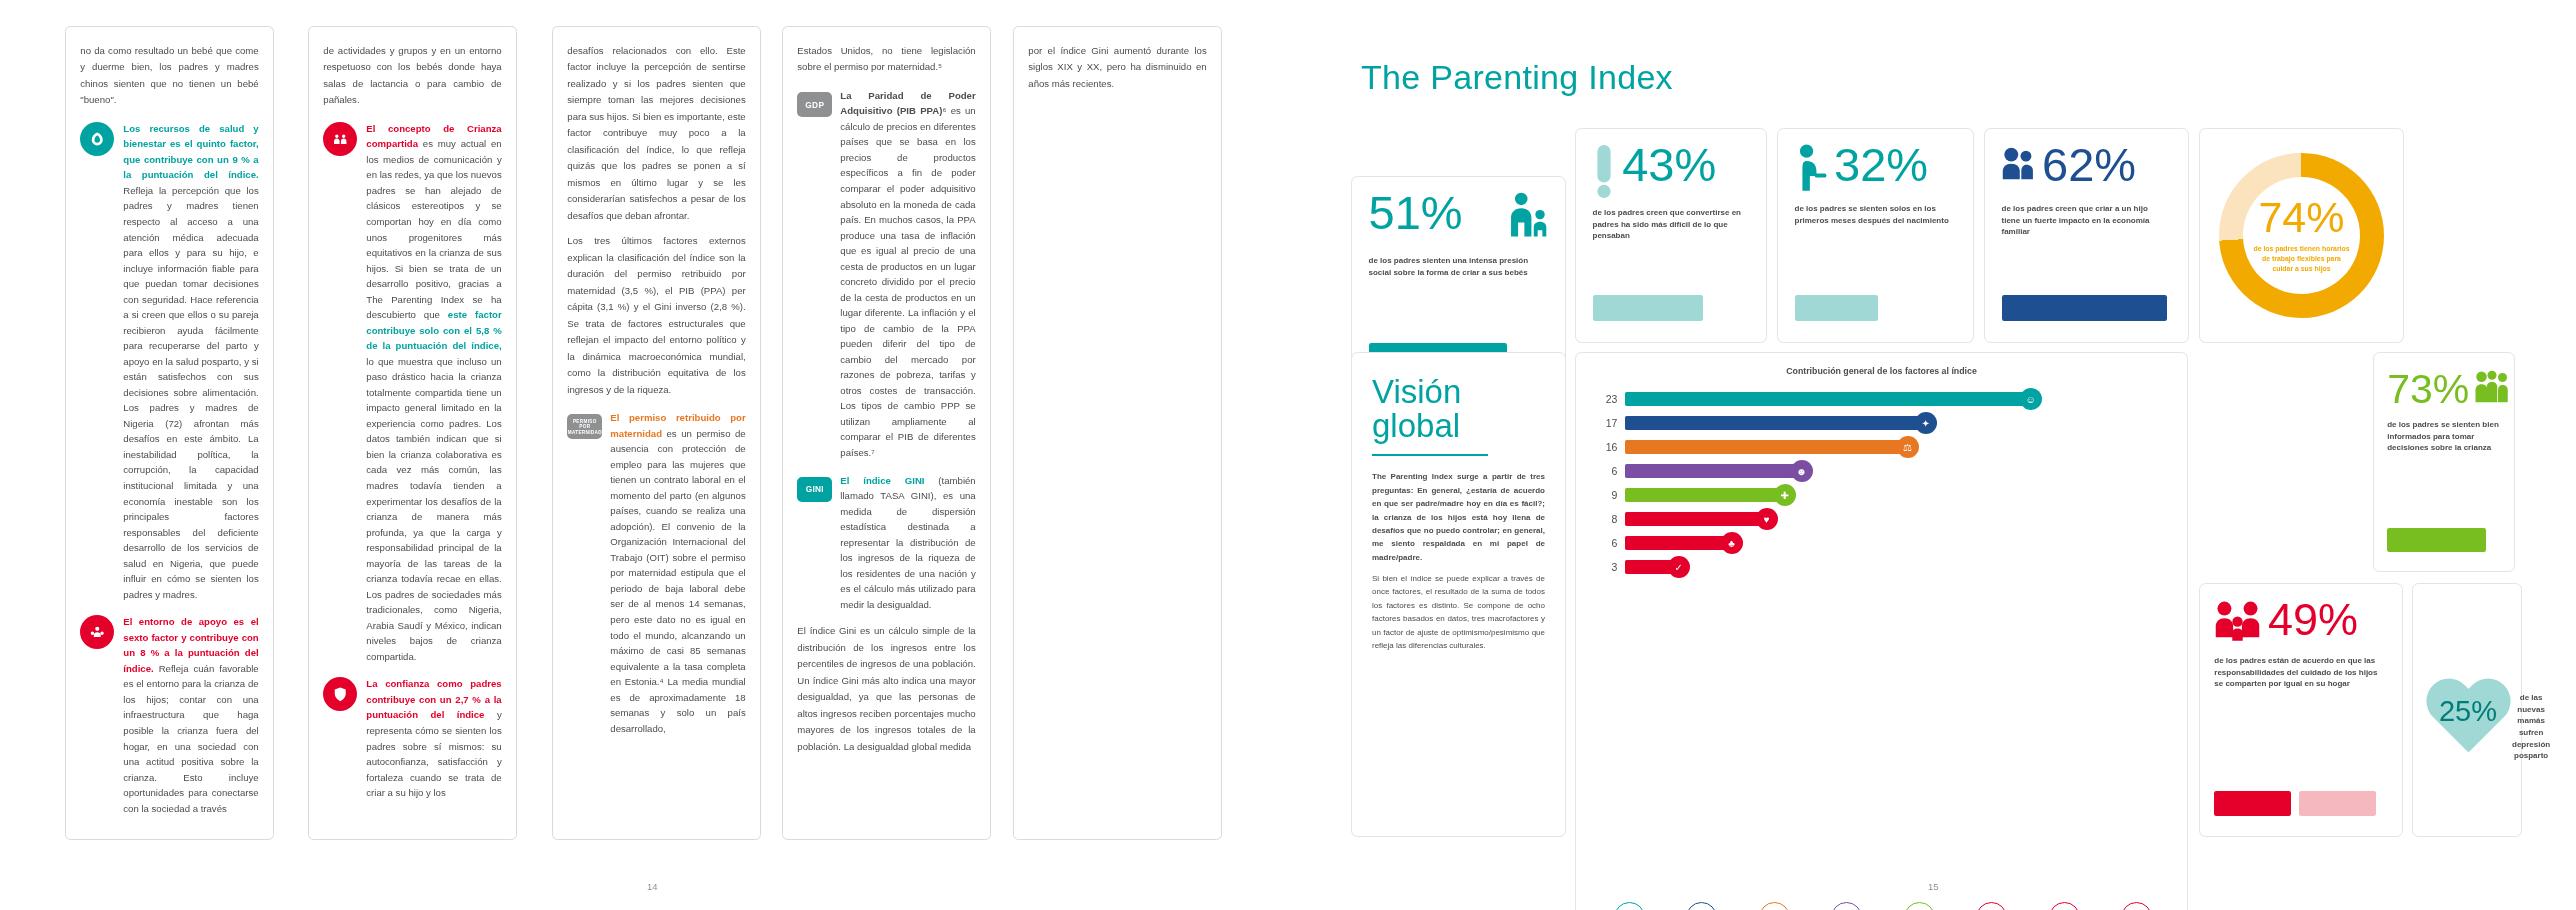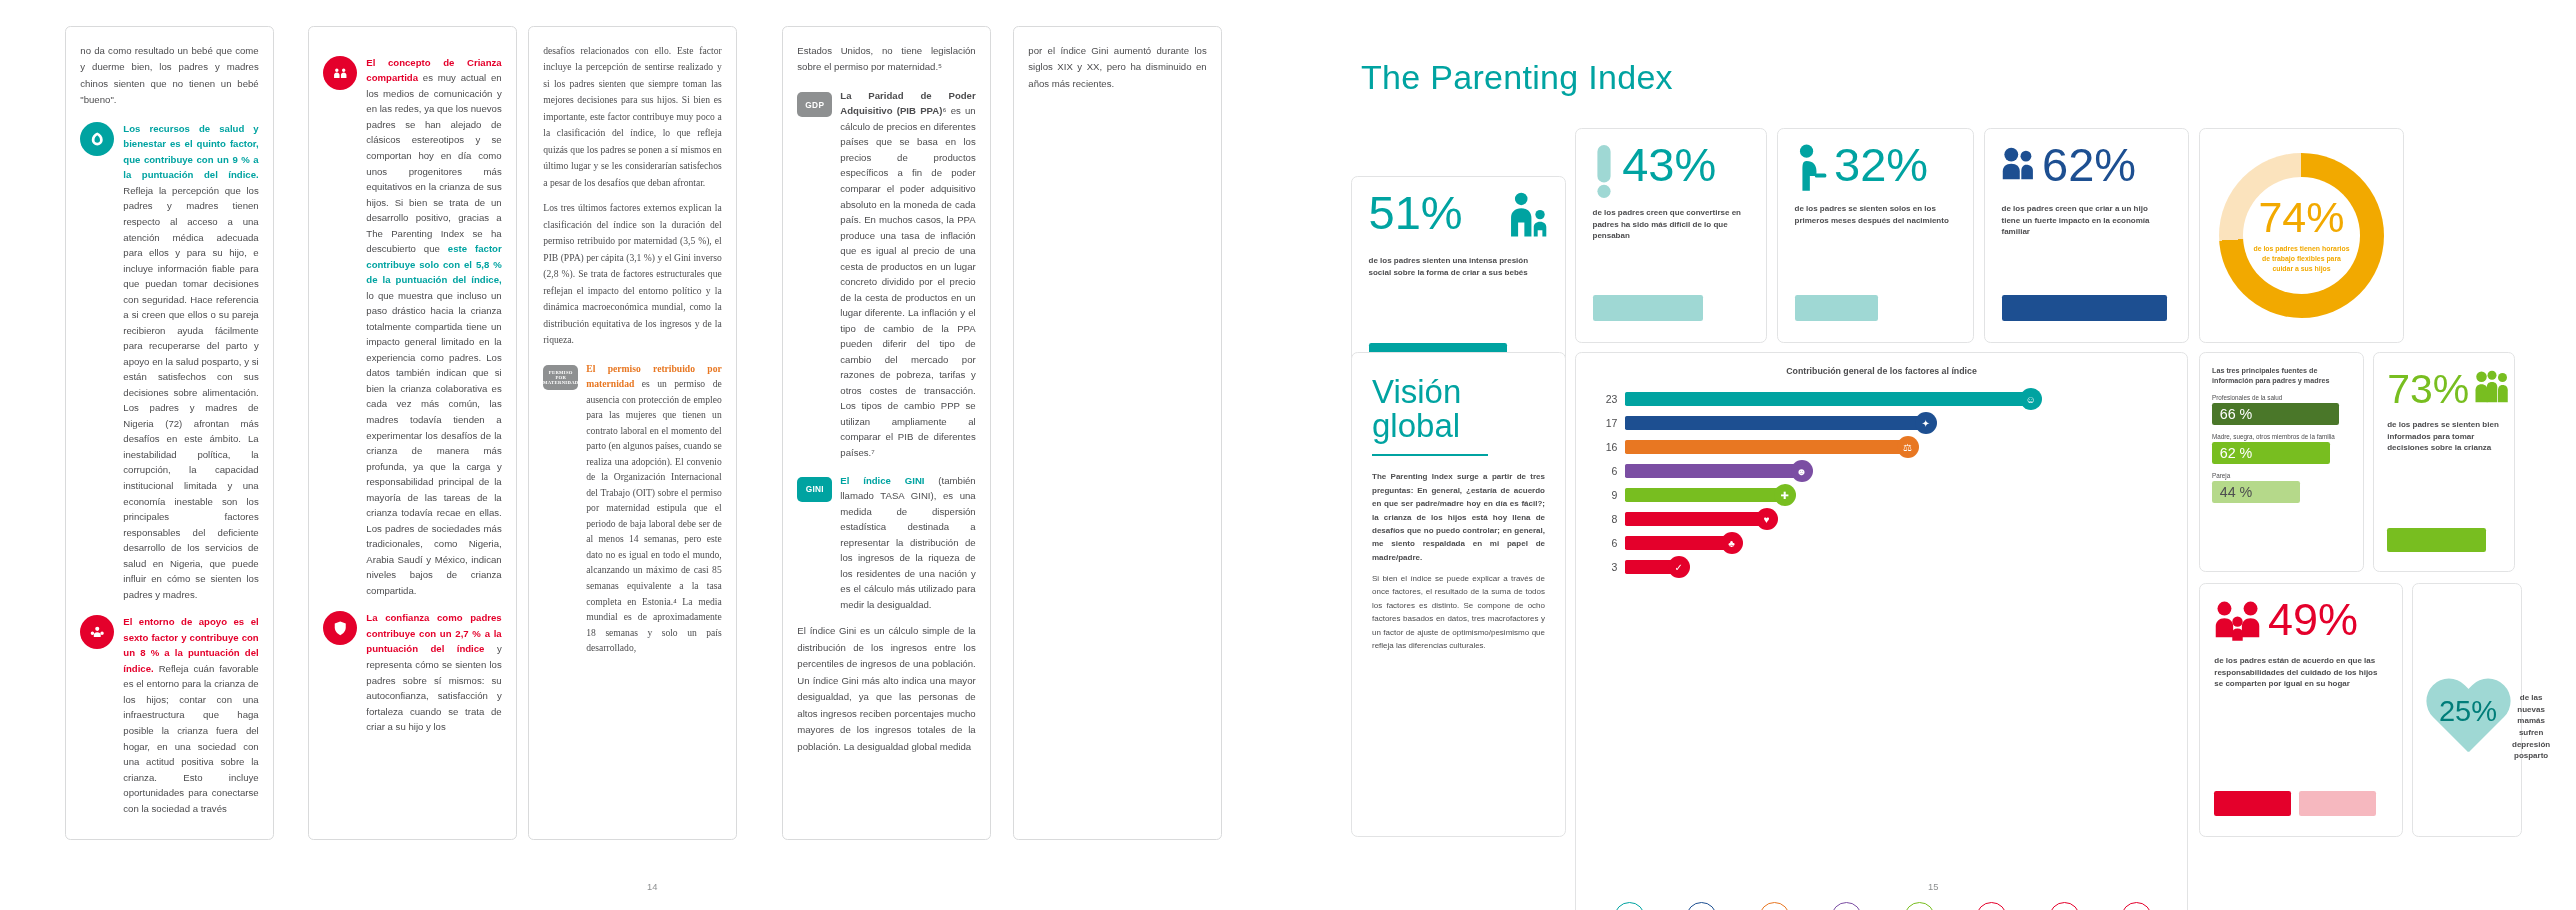--- a/index.html
+++ b/index.html
@@ -38,21 +38,21 @@
     padding: 15.4px 14.3px 16.5px 14.3px;
     top: 26.4px;
     height: 814px;
     overflow: hidden;
   }
   .col p { margin: 0 0 8.8px 0; }
   .col p:last-child { margin-bottom: 0; }
 
   .c1 { left: 65px; }
   .c2 { left: 308px; }
-  .c3 { left: 528px; font-family: Liberation Serif, serif; }
+  .c3 { left: 552px; }
   .c4 { left: 782px; }
   .c5 { left: 1013px; }
 
   
   .callout {
     position: relative;
     padding-left: 43px;
     margin: 12px 0 11px 0;
     min-height: 41px;
   }
@@ -289,20 +289,21 @@
               <path d="M12 4a3 3 0 110 6 3 3 0 010-6zm-7 7a2.5 2.5 0 110 5 2.5 2.5 0 010-5zm14 0a2.5 2.5 0 110 5 2.5 2.5 0 010-5zM12 12c3 0 5 1.8 5 4v3H7v-3c0-2.2 2-4 5-4z"></path>
             </svg>
         </div>
         <div class="txt">
           <span class="t-red">El entorno de apoyo es el sexto factor y contribuye con un 8 % a la puntuación del índice.</span><span style="font-weight:normal"> Refleja cuán favorable es el entorno para la crianza de los hijos; contar con una infraestructura que haga posible la crianza fuera del hogar, en una sociedad con una actitud positiva sobre la crianza. Esto incluye oportunidades para conectarse con la sociedad a través</span>
         </div>
       </div>
     </div>
 
     <div class="col boxed c2">
+      <p>de actividades y grupos y en un entorno respetuoso con los bebés donde haya salas de lactancia o para cambio de pañales.</p>
       <div class="callout">
         <div class="badge badge-red">
           <svg class="icon-svg" width="16.5" height="16.5" viewBox="0 0 24 24" fill="#fff">
               <path d="M7 5a2.5 2.5 0 110 5 2.5 2.5 0 010-5zm10 0a2.5 2.5 0 110 5 2.5 2.5 0 010-5zM7 11c2.2 0 4 1.5 4 3.4V19H3v-4.6C3 12.5 4.8 11 7 11zm10 0c2.2 0 4 1.5 4 3.4V19h-8v-4.6c0-1.9 1.8-3.4 4-3.4z"></path>
             </svg>
         </div>
         <div class="txt">
           <span class="t-red">El concepto de Crianza compartida</span><span style="font-weight:normal"> es muy actual en los medios de comunicación y en las redes, ya que los nuevos padres se han alejado de clásicos estereotipos y se comportan hoy en día como unos progenitores más equitativos en la crianza de sus hijos. Si bien se trata de un desarrollo positivo, gracias a The Parenting Index se ha descubierto que </span><span class="inline-teal">este factor contribuye solo con el 5,8 % de la puntuación del índice,</span><span style="font-weight:normal"> lo que muestra que incluso un paso drástico hacia la crianza totalmente compartida tiene un impacto general limitado en la experiencia como padres. Los datos también indican que si bien la crianza colaborativa es cada vez más común, las madres todavía tienden a experimentar los desafíos de la crianza de manera más profunda, ya que la carga y responsabilidad principal de la mayoría de las tareas de la crianza todavía recae en ellas. Los padres de sociedades más tradicionales, como Nigeria, Arabia Saudí y México, indican niveles bajos de crianza compartida.</span>
         </div>
       </div>
@@ -538,31 +539,20 @@
           <div class="circ" style="border-color:#e4002b;color:#e4002b">♣</div>
           <span>Crianza compartida</span>
         </div>
         <div class="legend-item">
           <div class="circ" style="border-color:#e4002b;color:#e4002b">✓</div>
           <span>Confianza como padres</span>
         </div>
       </div>
     </div>
 
-    <div class="card sources">
-      <div style="padding:13.2px 12px">
-        <div class="src-title">Las tres principales fuentes de información para padres y madres</div>
-        <div class="src-lbl">Profesionales de la salud</div>
-        <div class="src-bar" style="background:#4a7729;width:127px">66 %</div>
-        <div class="src-lbl">Madre, suegra, otros miembros de la familia</div>
-        <div class="src-bar" style="background:#78be20;width:118px">62 %</div>
-        <div class="src-lbl">Pareja</div>
-        <div class="src-bar" style="background:#b5d98a;width:88px;color:#4d4d4f">44 %</div>
-      </div>
-    </div>
 
     <div class="card s73">
       <div style="padding:16.5px 13.2px;position:relative;height:100%">
         <div style="display:flex;align-items:flex-start">
           <div class="bignum" style="color:#78be20;font-size:41px">73%</div>
           <span style="margin-left:4.4px">
             <svg class="icon-svg" width="36" height="42" viewBox="0 0 48 56" fill="#78be20">
               <circle cx="10" cy="9" r="7"></circle>
                 <circle cx="24" cy="7" r="6"></circle>
                 <circle cx="38" cy="10" r="6"></circle>

